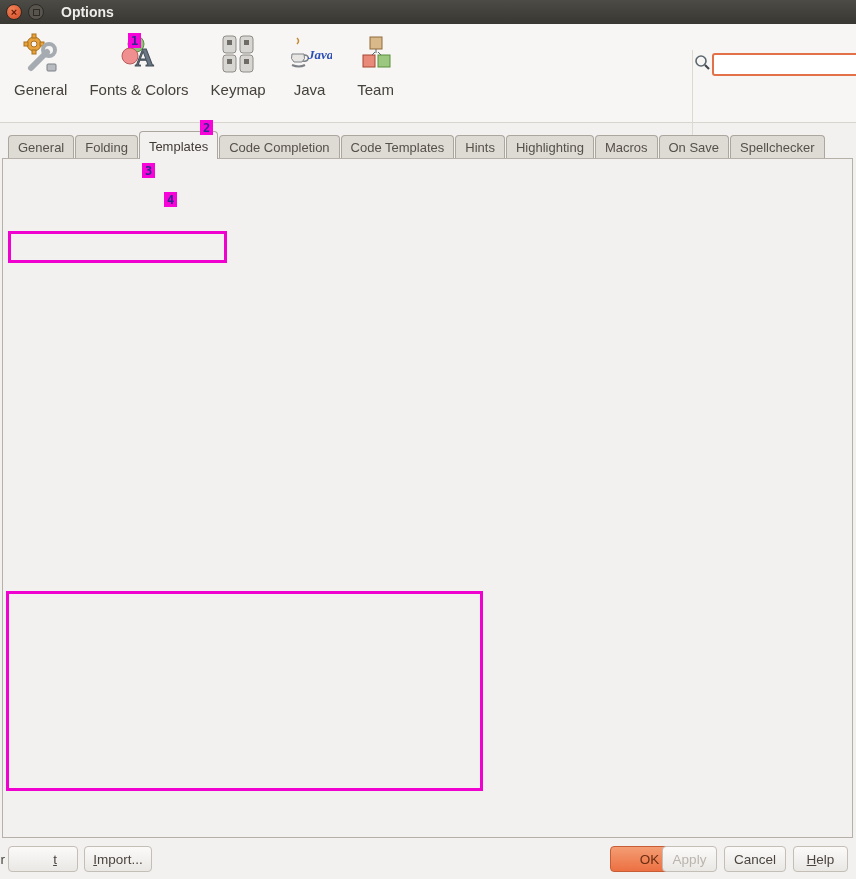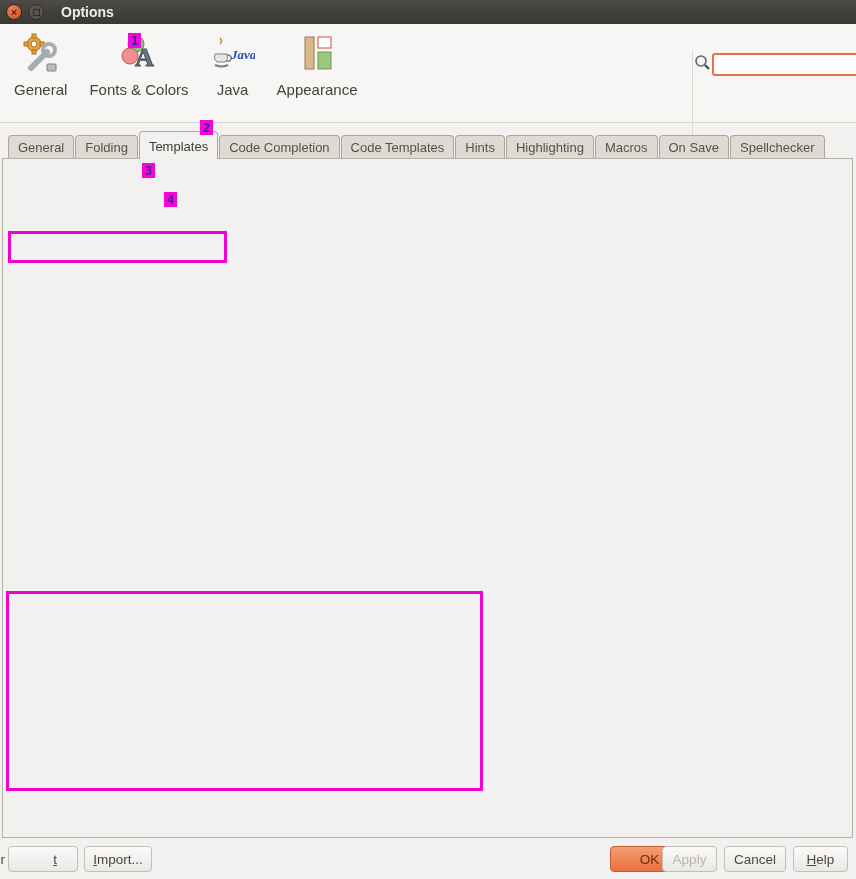--- a/index.html
+++ b/index.html
@@ -151,38 +151,58 @@
               <circle cx="19" cy="12" r="8" fill="#8fc47e" stroke="#5d8f3e"></circle>
               <circle cx="13" cy="24" r="8" fill="#ef8f8f" stroke="#b85a5a"></circle>
               <text x="18" y="34" font-size="26" font-weight="bold" fill="#6a7683" stroke="#46505a" font-family="Liberation Serif,serif">A</text>
             </svg>
           </span>
           <span class="tb-lbl">Fonts &amp; Colors</span>
         </div>
         <div class="tb-item">
           <span class="tb-icon">
             <svg width="44" height="44" viewBox="0 0 44 44">
+              <g fill="#d8d6d2" stroke="#8f8c86">
+                <rect x="7" y="4" width="13" height="17" rx="3"></rect>
+                <rect x="24" y="4" width="13" height="17" rx="3"></rect>
+                <rect x="7" y="23" width="13" height="17" rx="3"></rect>
+                <rect x="24" y="23" width="13" height="17" rx="3"></rect>
+              </g>
+              <g fill="#6f6c66">
+                <rect x="11" y="8" width="5" height="5"></rect>
+                <rect x="28" y="8" width="5" height="5"></rect>
+                <rect x="11" y="27" width="5" height="5"></rect>
+                <rect x="28" y="27" width="5" height="5"></rect>
+              </g>
+            </svg>
+          </span>
+          <span class="tb-lbl">Keymap</span>
+        </div>
+        <div class="tb-item">
+          <span class="tb-icon">
+            <svg width="44" height="44" viewBox="0 0 44 44">
               <path d="M9 12 q3 -3 0 -6" fill="none" stroke="#c98a2e" stroke-width="1.5"></path>
               <path d="M4 22 h12 q2 5 -2 8 h-8 q-4 -3 -2 -8" fill="#e8e6e2" stroke="#7c8187"></path>
               <path d="M16 23 q5 0 4 4 q-1 3 -5 2" fill="none" stroke="#7c8187" stroke-width="1.5"></path>
               <path d="M4 33 q7 3 13 0" fill="none" stroke="#7c8187" stroke-width="2"></path>
               <text x="20" y="27" font-size="13" font-style="italic" font-weight="bold" fill="#2b4db5" font-family="Liberation Serif,serif">Java</text>
             </svg>
           </span>
           <span class="tb-lbl">Java</span>
         </div>
         <div class="tb-item">
           <span class="tb-icon">
             <svg width="44" height="44" viewBox="0 0 44 44">
-              <rect x="10" y="5" width="9" height="32" fill="#d9b98a" stroke="#9a7a46"></rect>
-              <rect x="23" y="5" width="13" height="11" fill="#ffffff" stroke="#c9504a"></rect>
-              <rect x="23" y="20" width="13" height="17" fill="#9cc77e" stroke="#6a9a4a"></rect>
-            </svg>
-          </span>
-          <span class="tb-lbl">Appearance</span>
+              <rect x="16" y="5" width="12" height="12" fill="#d9b98a" stroke="#8f6b3a"></rect>
+              <rect x="9" y="23" width="12" height="12" fill="#e88979" stroke="#a84632"></rect>
+              <rect x="24" y="23" width="12" height="12" fill="#9cc77e" stroke="#5d8f3e"></rect>
+              <path d="M22 17 v4 M18 23 l3 -3 M27 23 l-3 -3" stroke="#5b6770" fill="none"></path>
+            </svg>
+          </span>
+          <span class="tb-lbl">Team</span>
         </div>
       </div>
     <div class="tb-sep"></div>
     <span class="search-icon">
       <svg width="17" height="17" viewBox="0 0 17 17">
           <circle cx="7" cy="7" r="5" fill="none" stroke="#5b6770" stroke-width="1.6"></circle>
           <line x1="11" y1="11" x2="15" y2="15" stroke="#3f454c" stroke-width="2.2"></line>
         </svg>
     </span>
     <input class="search-input" value="" style="">

